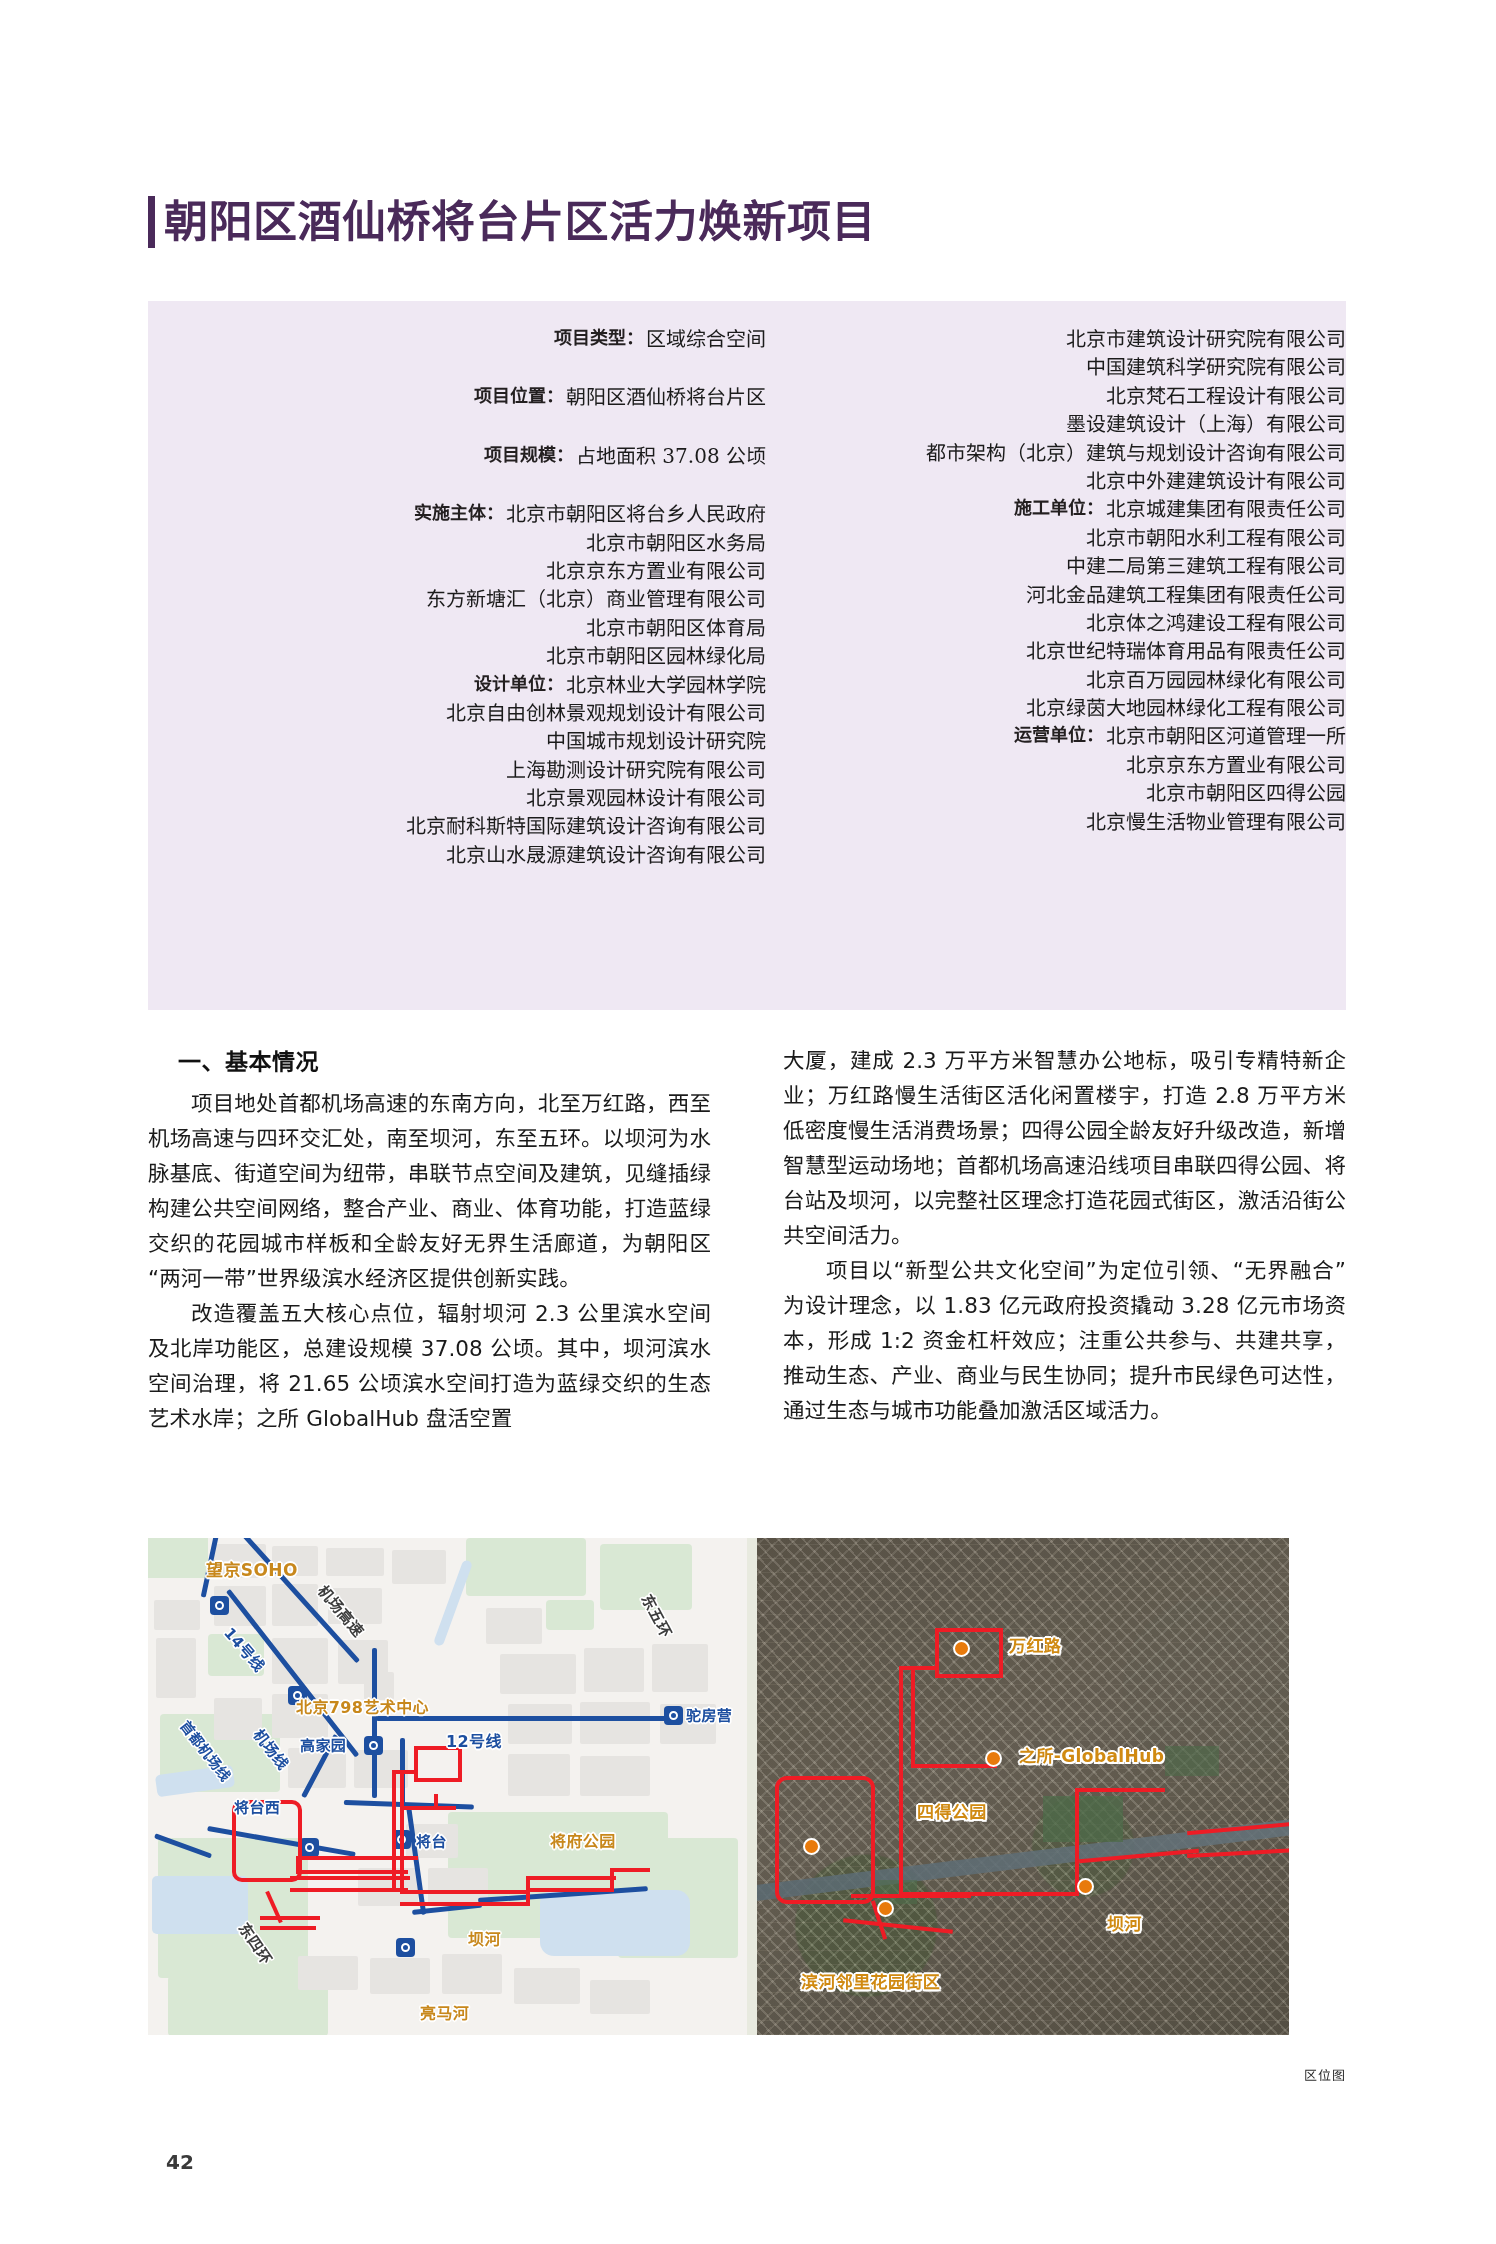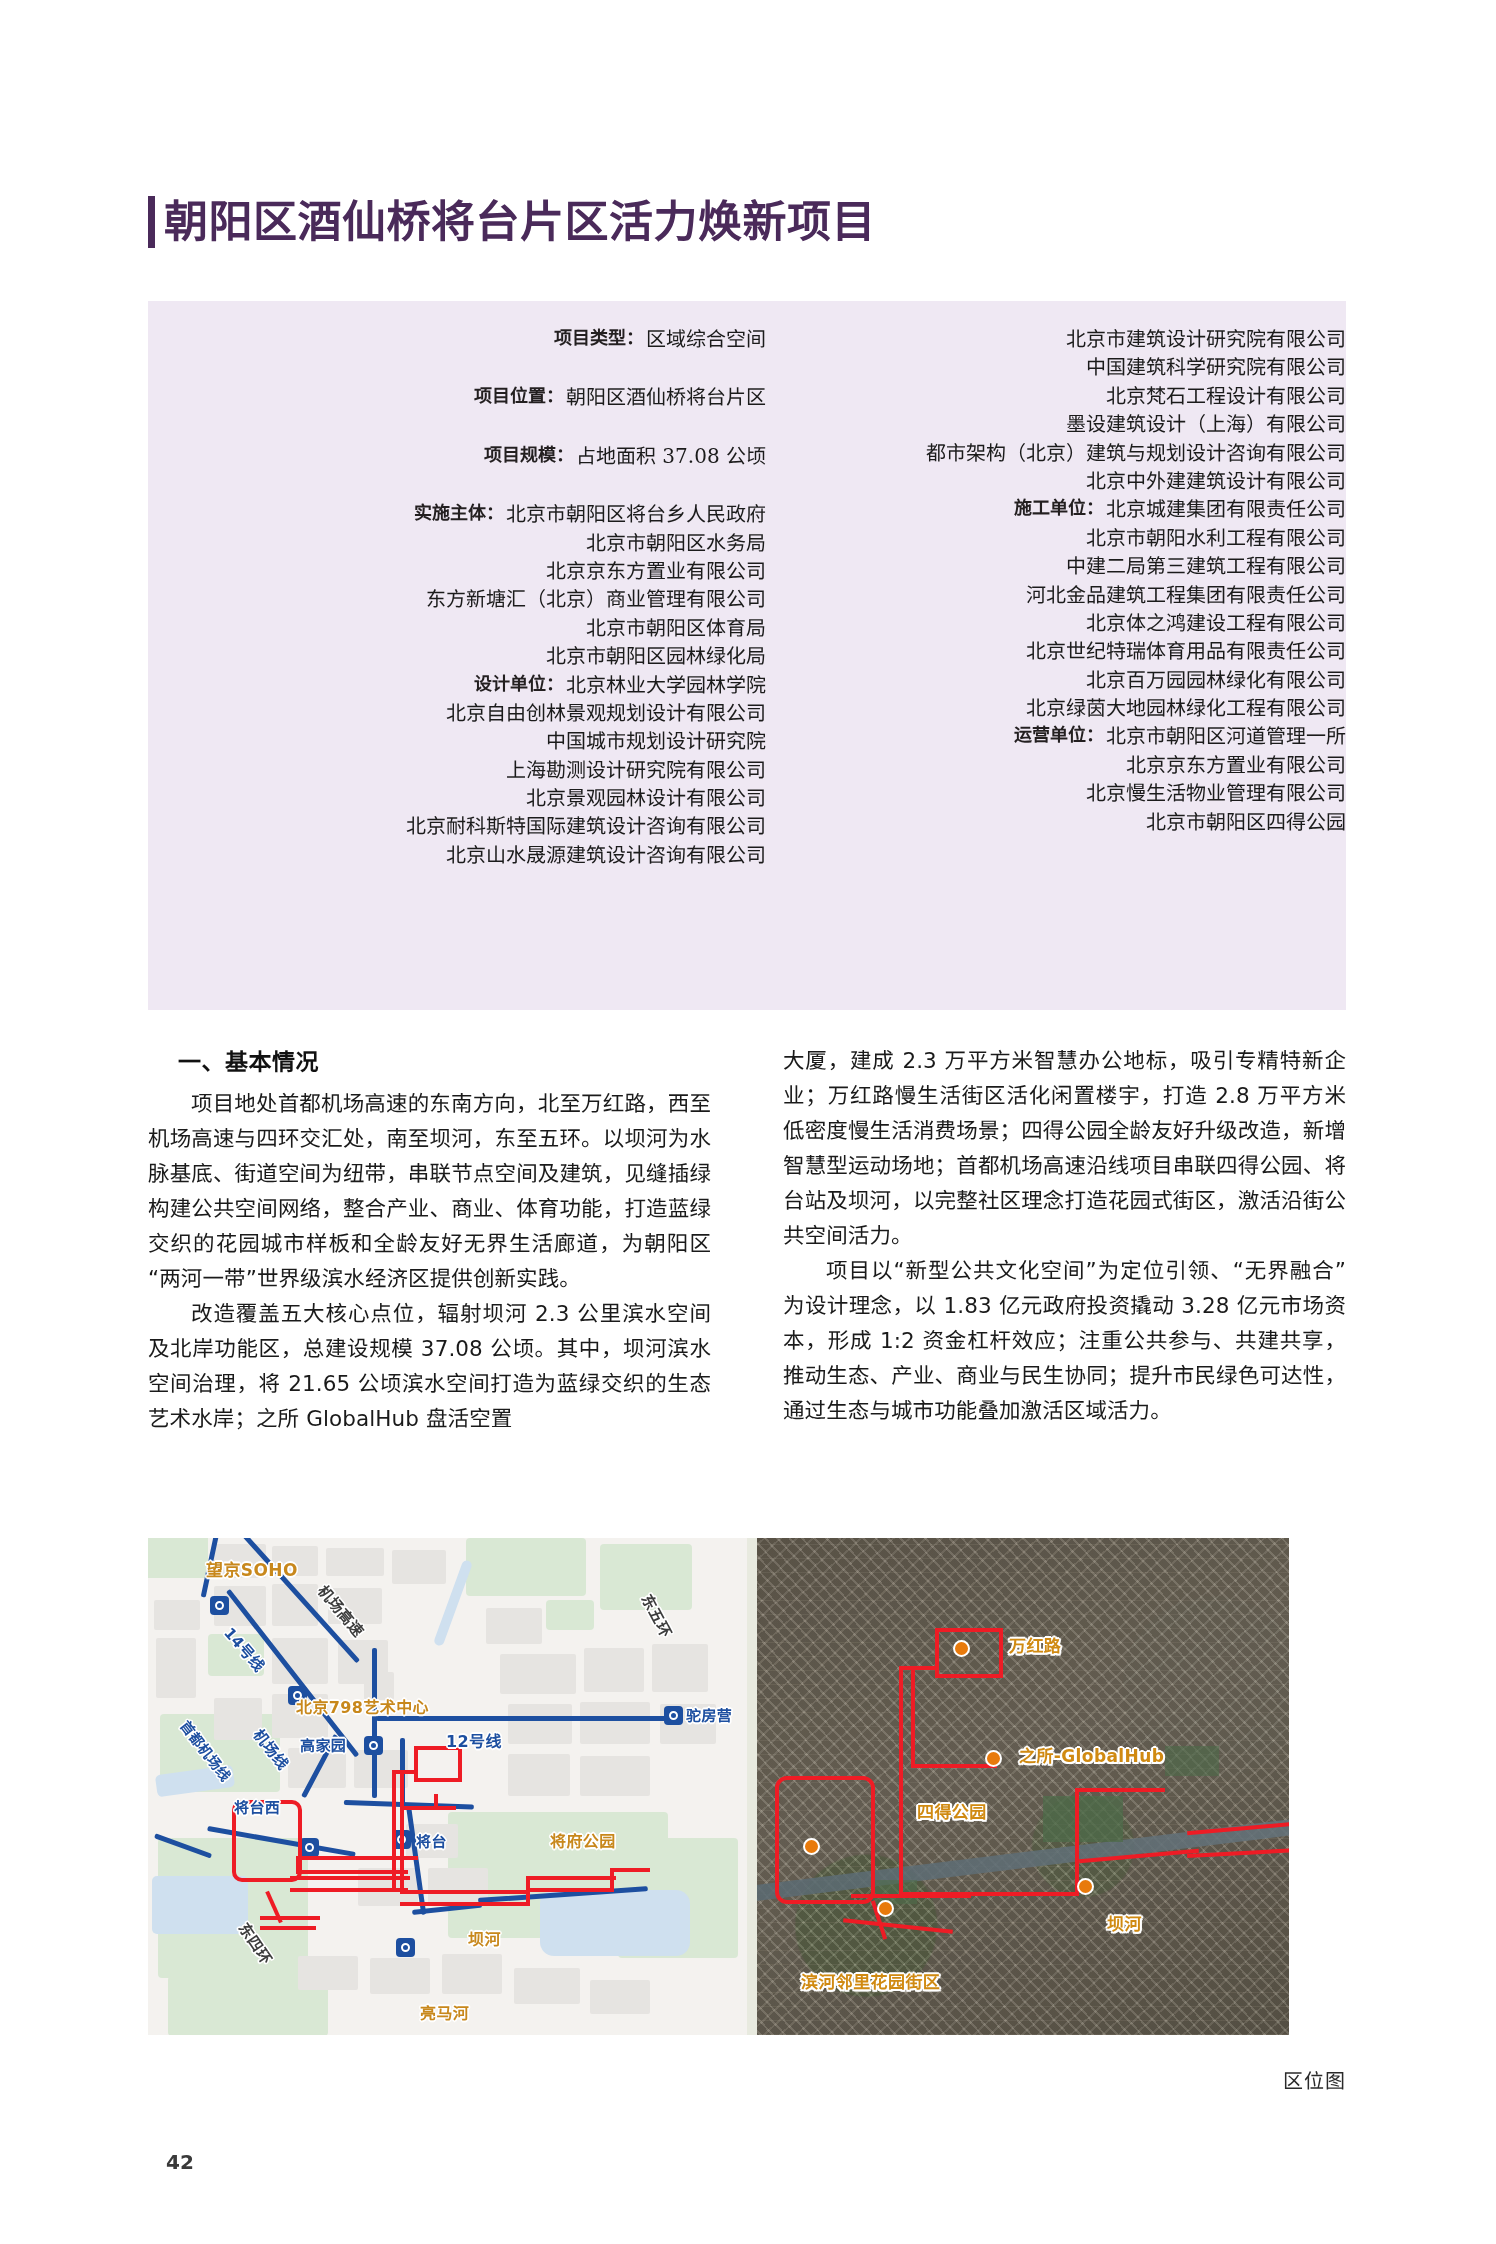--- a/index.html
+++ b/index.html
@@ -202,21 +202,21 @@
   .dot {
     position: absolute; width: 13px; height: 13px; border-radius: 50%;
     background: #e87a0c; border: 2.5px solid #ffffff; box-sizing: content-box;
   }
 
   .fig-caption {
     position: absolute;
     right: 150px;
     top: 2065px;
     font-family: "DejaVu Sans", "Liberation Sans", sans-serif;
-    font-size: 20px;
+    font-size: 13px;
     color: #2a2a2a;
     letter-spacing: 1px;
   }
 
   .page-num {
     position: absolute;
     left: 150px;
     top: 2150px;
     font-family: "DejaVu Sans", "Liberation Sans", sans-serif;
     font-weight: 700;
@@ -388,25 +388,25 @@
           <div class="info-line">
               <span class="lbl">运营单位</span>
               <span class="val">北京市朝阳区河道管理一所</span>
             </div>
           <div class="info-line">
               <span class="lbl blank"></span>
               <span class="val">北京京东方置业有限公司</span>
             </div>
           <div class="info-line">
               <span class="lbl blank"></span>
+              <span class="val">北京市朝阳区四得公园</span>
+            </div>
+          <div class="info-line">
+              <span class="lbl blank"></span>
               <span class="val">北京慢生活物业管理有限公司</span>
-            </div>
-          <div class="info-line">
-              <span class="lbl blank"></span>
-              <span class="val">北京市朝阳区四得公园</span>
             </div>
         </div>
 
       </div>
     </div>
   </div>
 
   <div class="body-cols">
     <div class="bcol">
       <div class="sec-head">一、基本情况</div>

